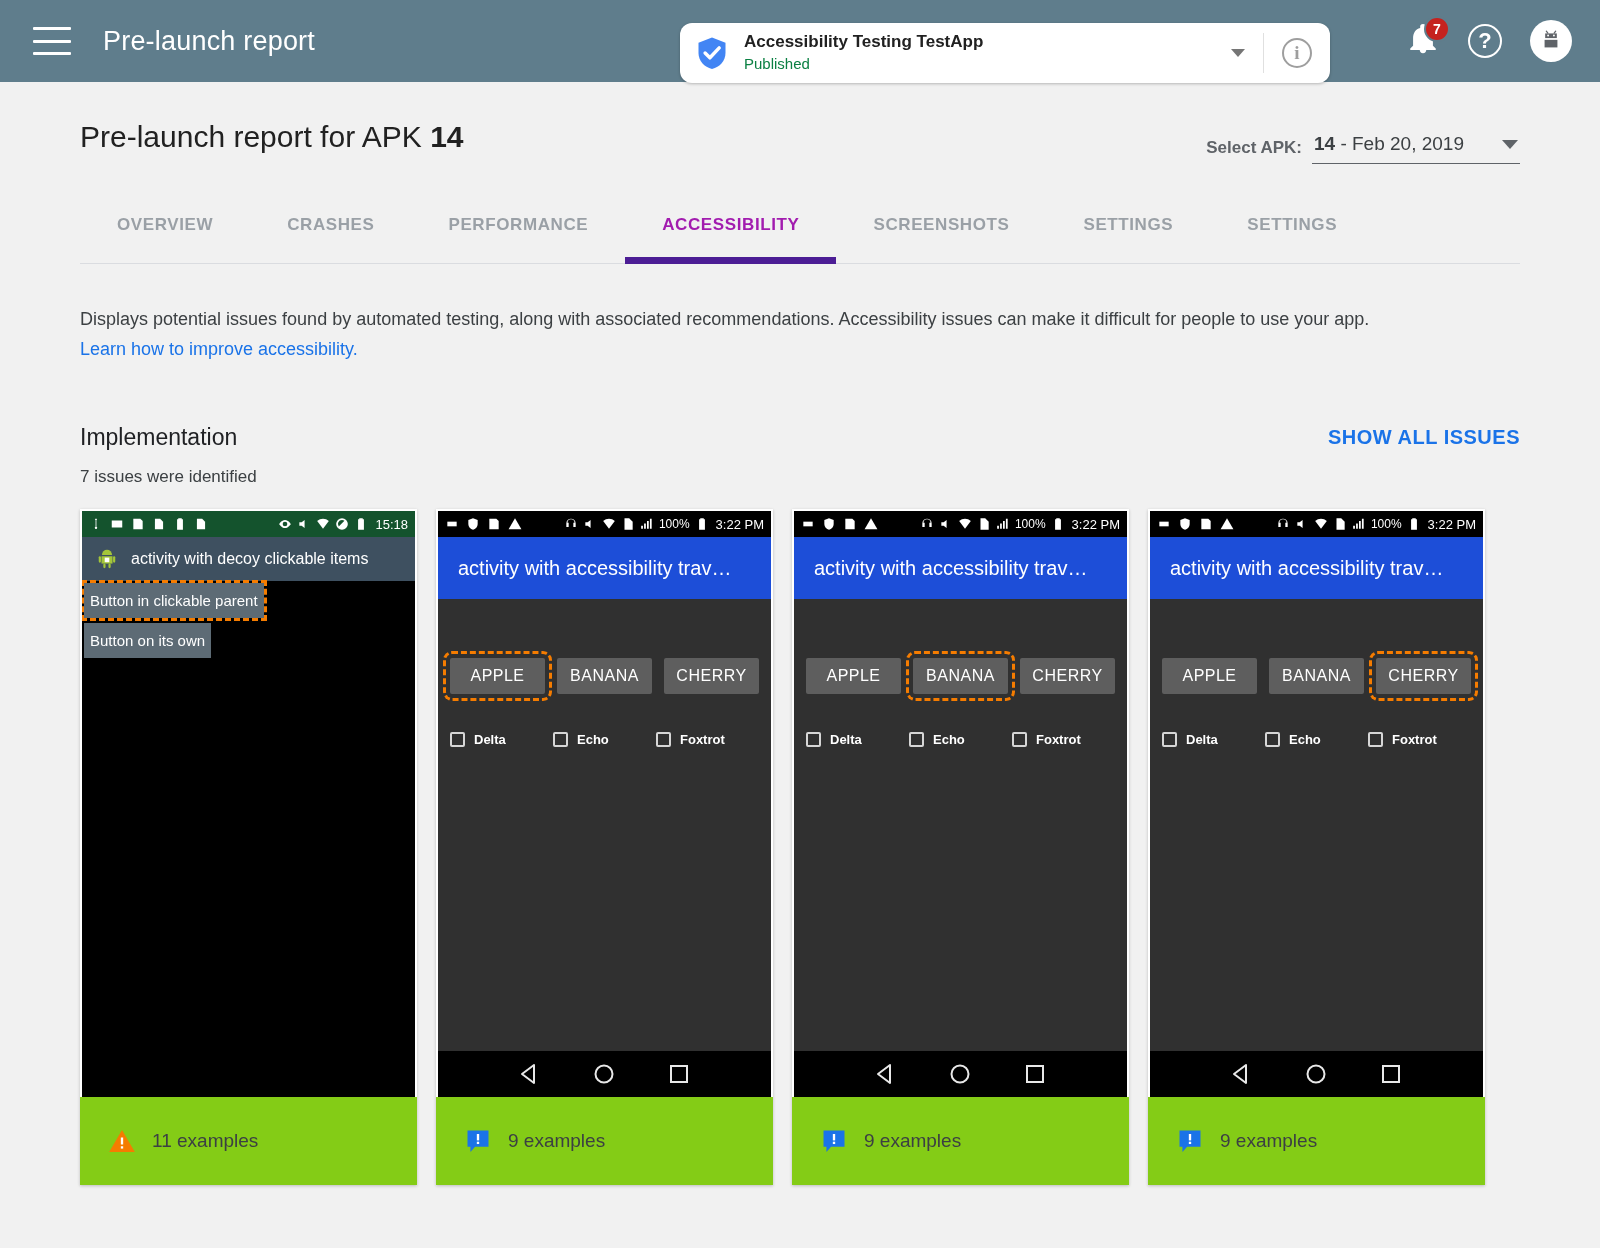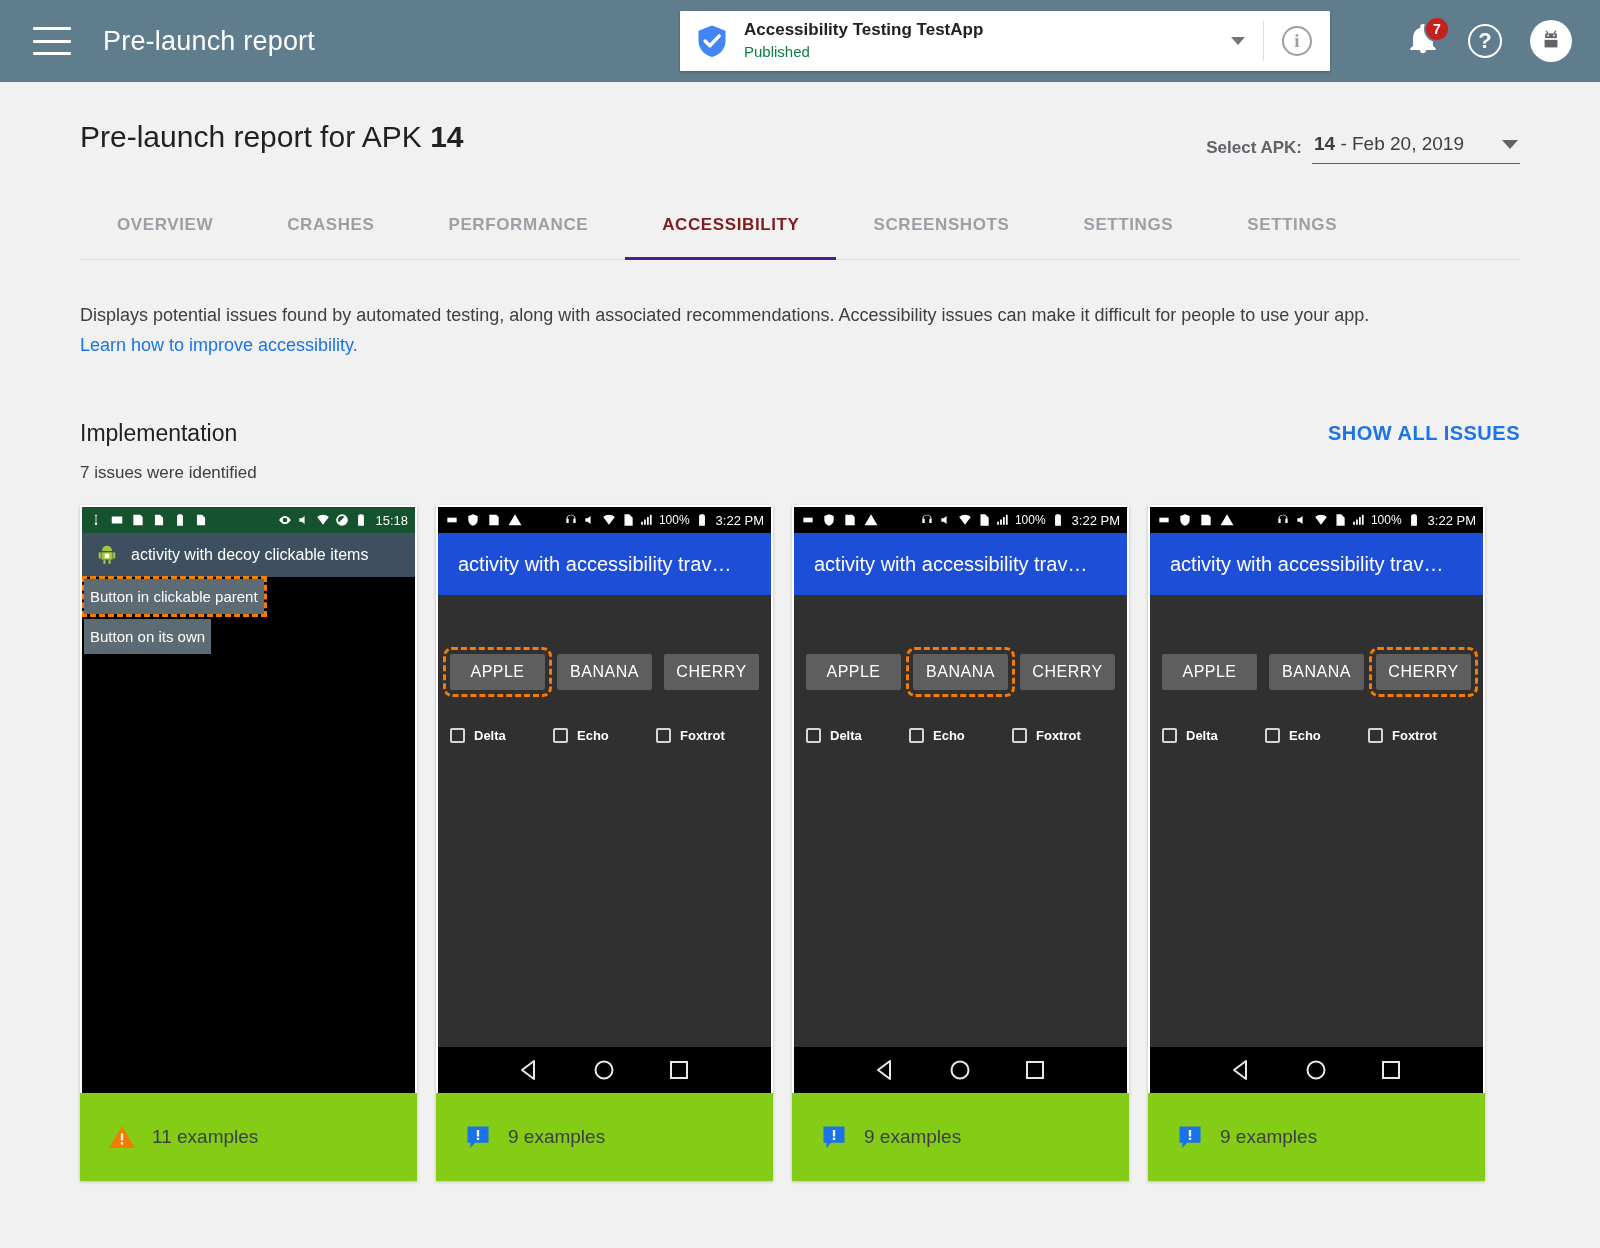--- a/index.html
+++ b/index.html
@@ -22,23 +22,23 @@
     display: flex; flex-direction: column; justify-content: space-between;
     cursor: pointer;
   }
   .hamburger span { display:block; height: 3px; background: #ffffff; border-radius: 1px; }
   .topbar-title {
     margin-left: 32px; color: #ffffff;
     font-size: 27px; font-weight: 400; letter-spacing: .2px;
   }
 
   .app-selector {
-    position: absolute; left: 680px; top: 11px;
+    position: absolute; left: 680px; top: 23px;
     width: 650px; height: 60px;
-    background: #ffffff; border-radius: 1px;
+    background: #ffffff; border-radius: 12px;
     display: flex; align-items: center;
     box-shadow: 0 1px 3px rgba(0,0,0,.25);
   }
   .app-badge { margin-left: 14px; width: 36px; height: 36px; flex: 0 0 auto; }
   .app-text { margin-left: 14px; display: flex; flex-direction: column; justify-content: center; flex: 1 1 auto; }
   .app-name { font-size: 17px; color: #212121; font-weight: bold; line-height: 20px; }
   .app-status { font-size: 15px; color: #0b8043; line-height: 20px; margin-top: 2px; }
   .app-caret {
     width: 0; height: 0; margin-right: 18px;
     border-left: 7px solid transparent; border-right: 7px solid transparent;
@@ -106,21 +106,21 @@
   
   .tabs {
     display: flex; margin-top: 50px;
     border-bottom: 1px solid #dadce0;
   }
   .tab {
     font-size: 17px; font-weight: bold; letter-spacing: .6px;
     color: #9aa0a6; padding: 0 37px 22px 37px;
     cursor: pointer; position: relative; top: 1px;
   }
-  .tab.active { color: #7f1d1d; border-bottom: 3px solid #4c1d95; }
+  .tab.active { color: #a21caf; border-bottom: 7px solid #4c1d95; }
 
   
   .desc { margin-top: 40px; font-size: 18px; color: #3c4043; line-height: 30px; }
   .desc a { color: #1a73e8; text-decoration: none; display: inline-block; }
 
   
   .section-head {
     margin-top: 60px; display: flex; align-items: center; justify-content: space-between;
   }
   .section-title { font-size: 23px; color: #202124; font-weight: 400; }

